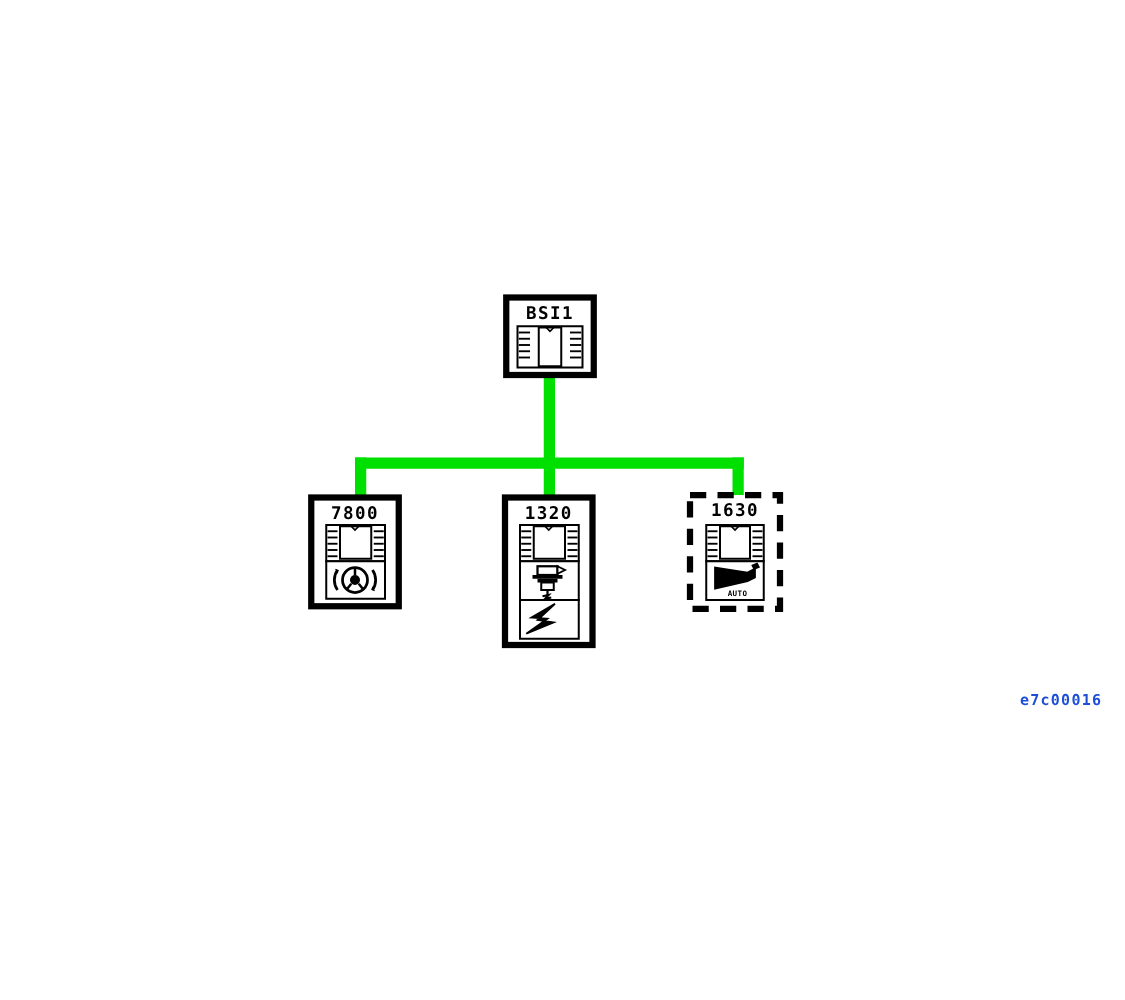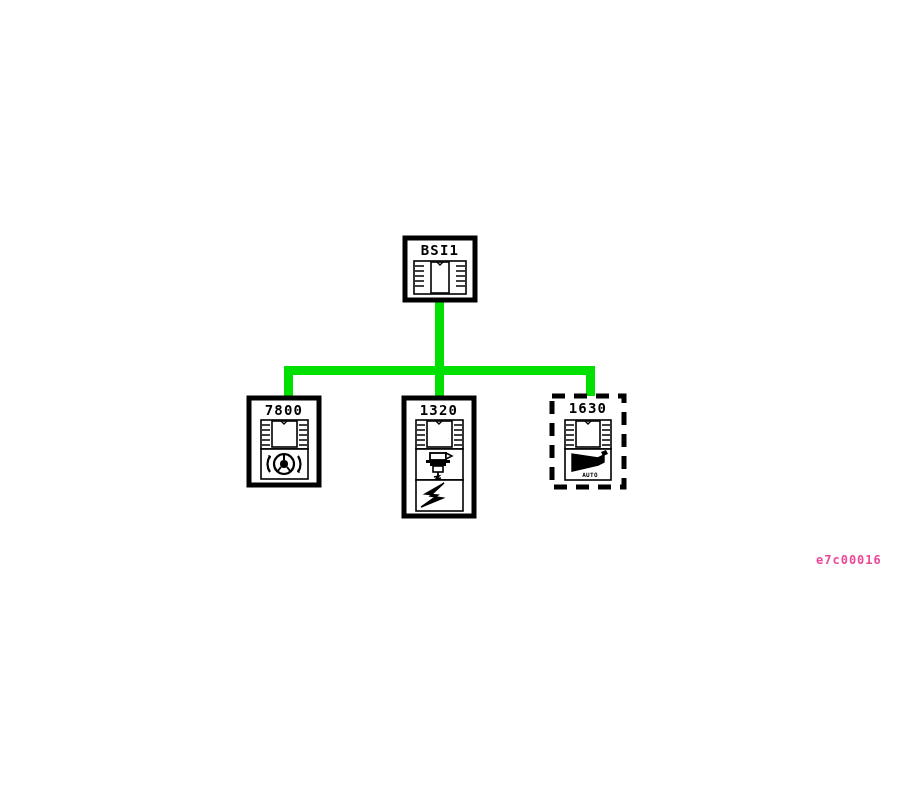--- a/index.html
+++ b/index.html
@@ -51,21 +51,21 @@
     text-anchor: middle;
     dominant-baseline: middle;
   }
 
   .caption-text {
     position: absolute;
     font-family: "DejaVu Sans Mono", monospace;
     font-size: 12px;
     font-weight: bold;
     letter-spacing: 1px;
-    color: #ec4899;
+    color: #1d4ed8;
     white-space: nowrap;
   }
 </style>
 </head>
 <body>
 
 <div id="diagram-root">
 
   <svg class="svg-canvas" viewBox="0 0 900 800" xmlns="http://www.w3.org/2000/svg">
 

